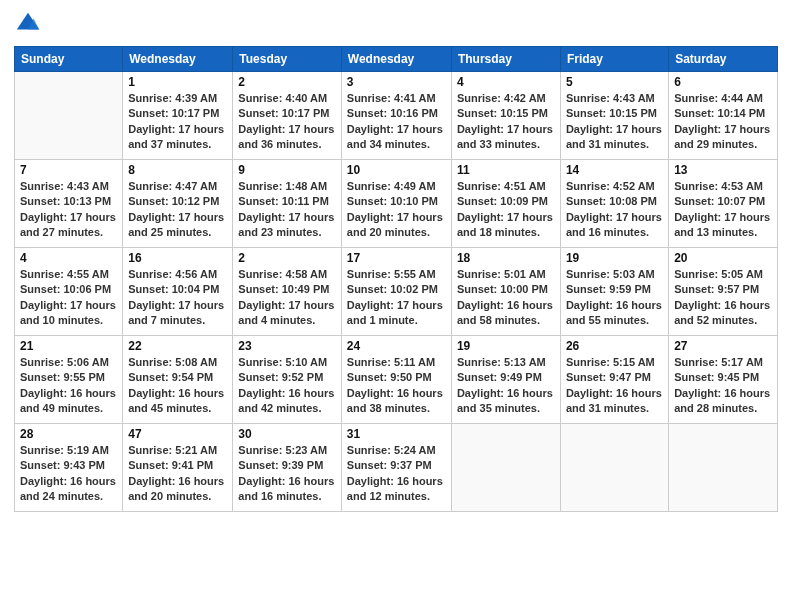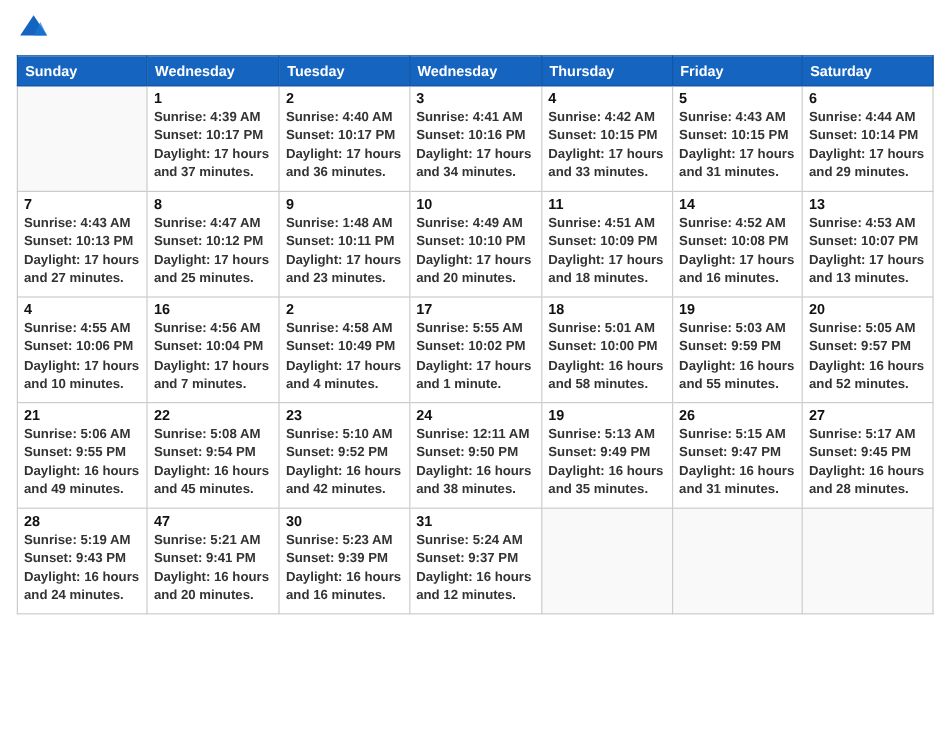--- a/index.html
+++ b/index.html
@@ -299,21 +299,21 @@
           </td>
           <td>
             <span class="day-number">23</span>
             <div class="day-info">Sunrise: 5:10 AM
 Sunset: 9:52 PM
 Daylight: 16 hours
 and 42 minutes.</div>
           </td>
           <td>
             <span class="day-number">24</span>
-            <div class="day-info">Sunrise: 12:11 AM
+            <div class="day-info">Sunrise: 5:11 AM
 Sunset: 9:50 PM
 Daylight: 16 hours
 and 38 minutes.</div>
           </td>
           <td>
             <span class="day-number">19</span>
             <div class="day-info">Sunrise: 5:13 AM
 Sunset: 9:49 PM
 Daylight: 16 hours
 and 35 minutes.</div>

